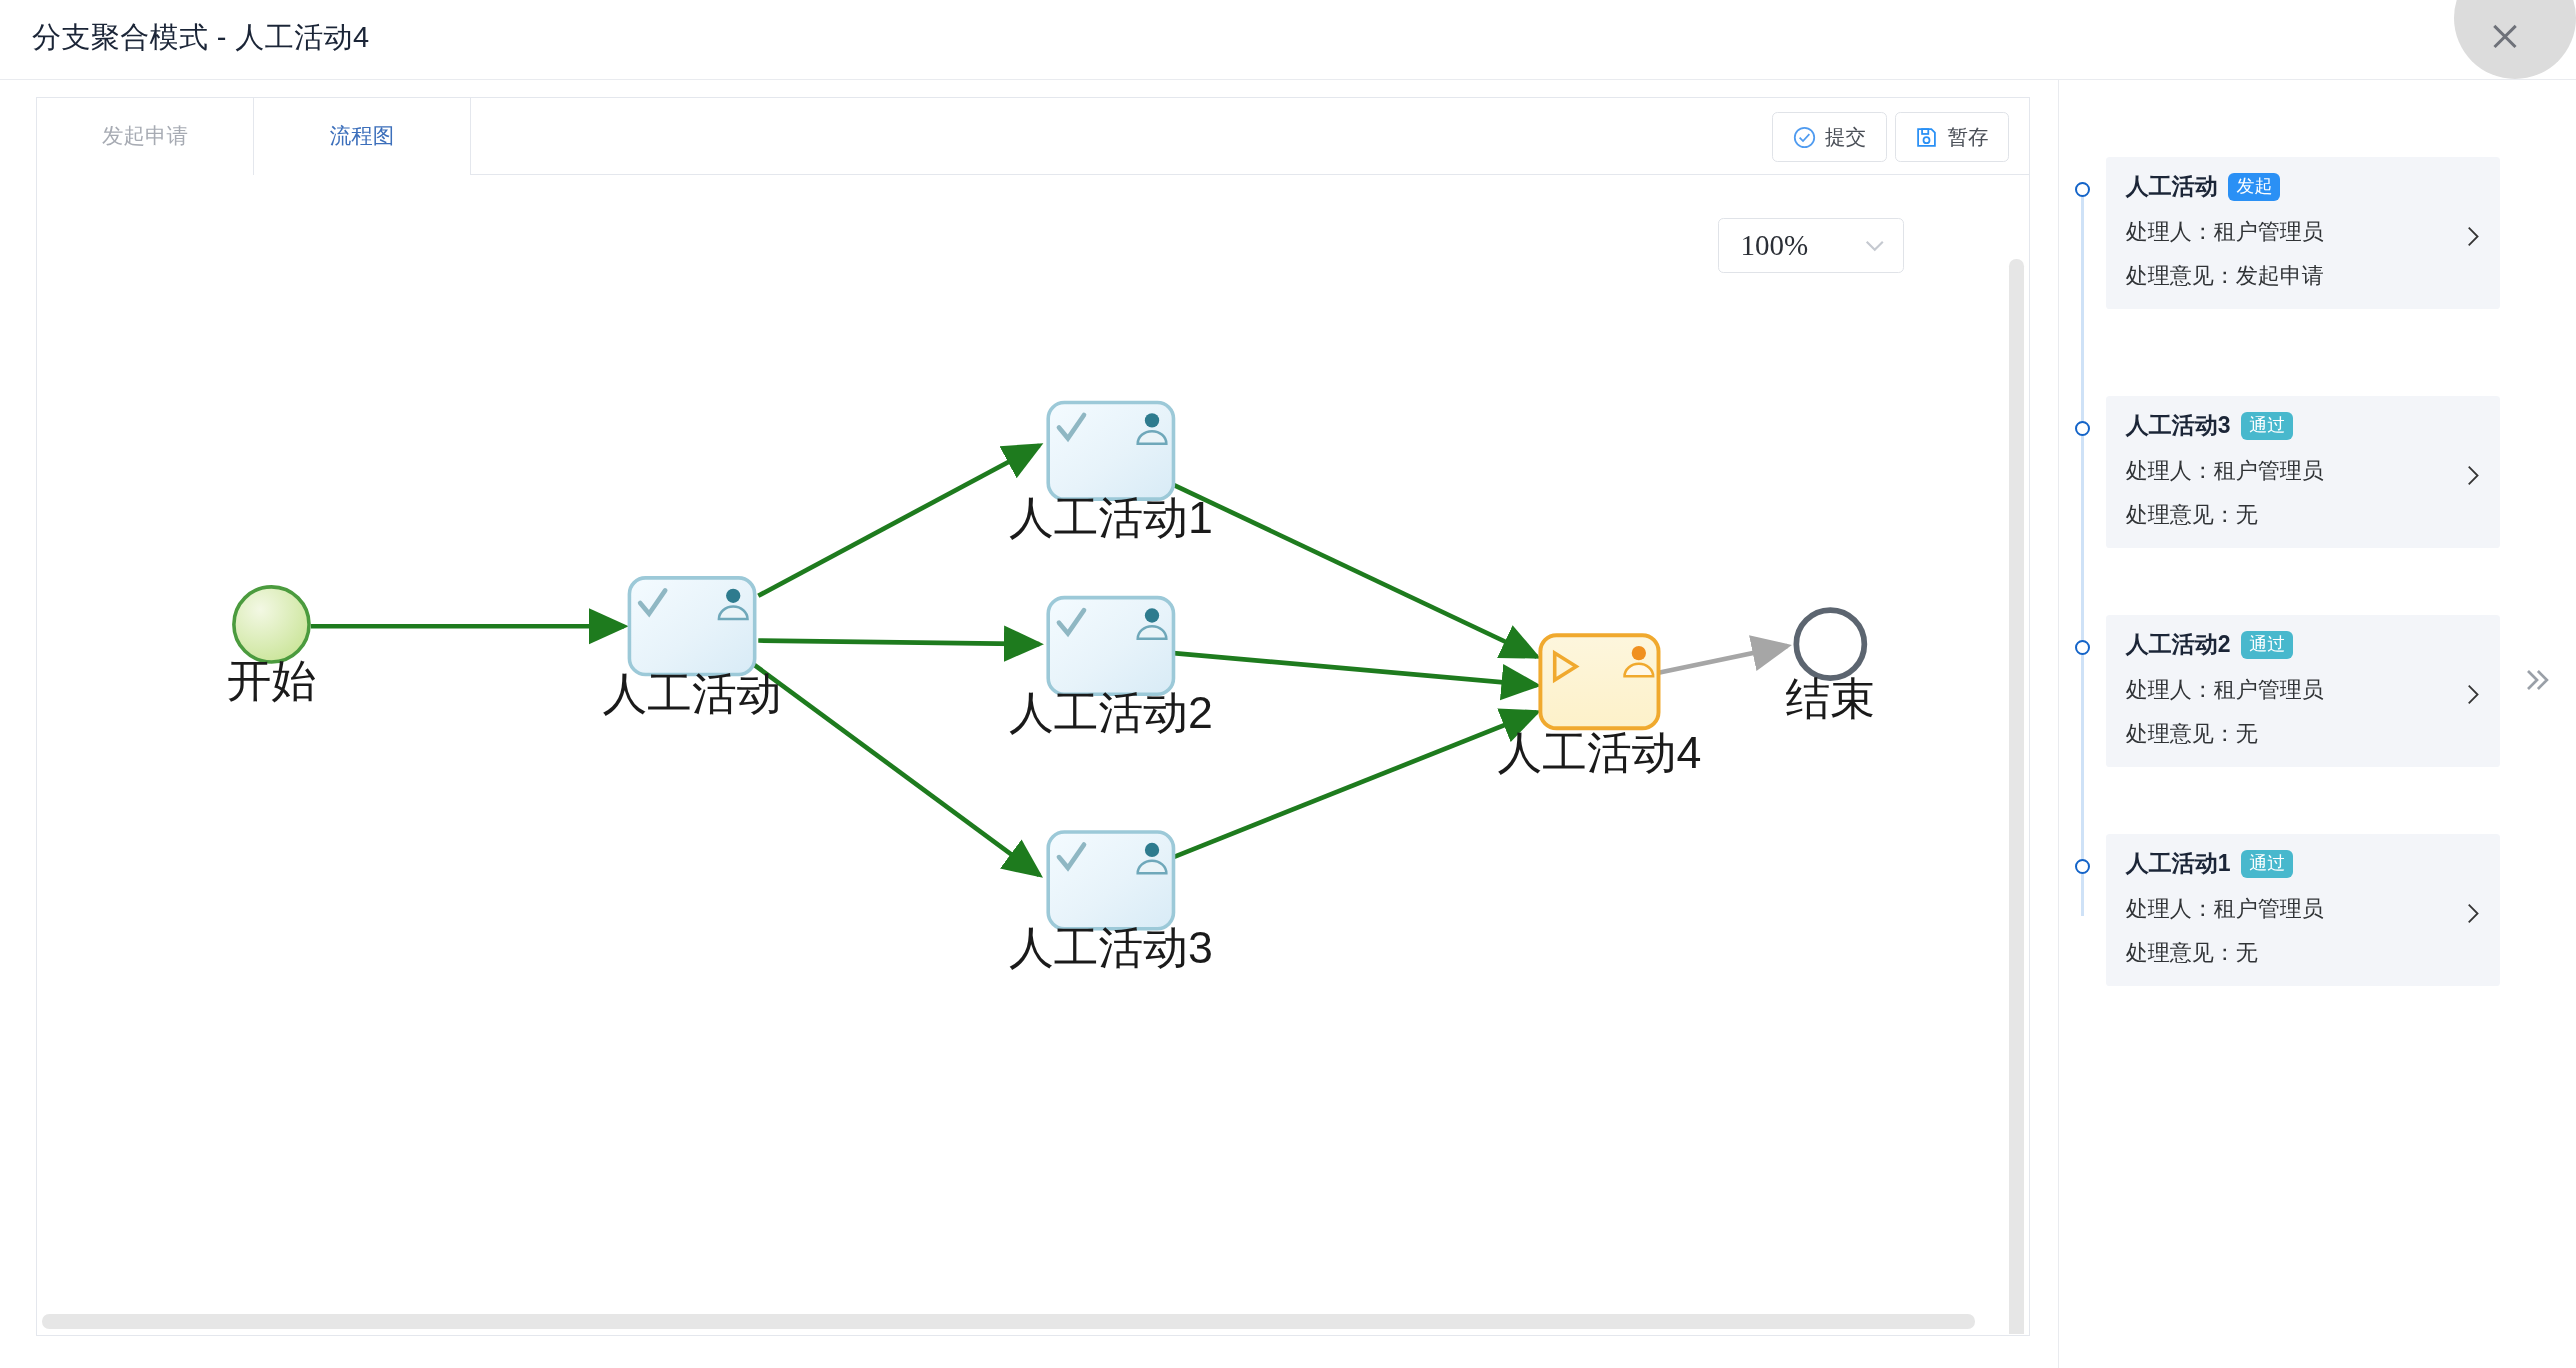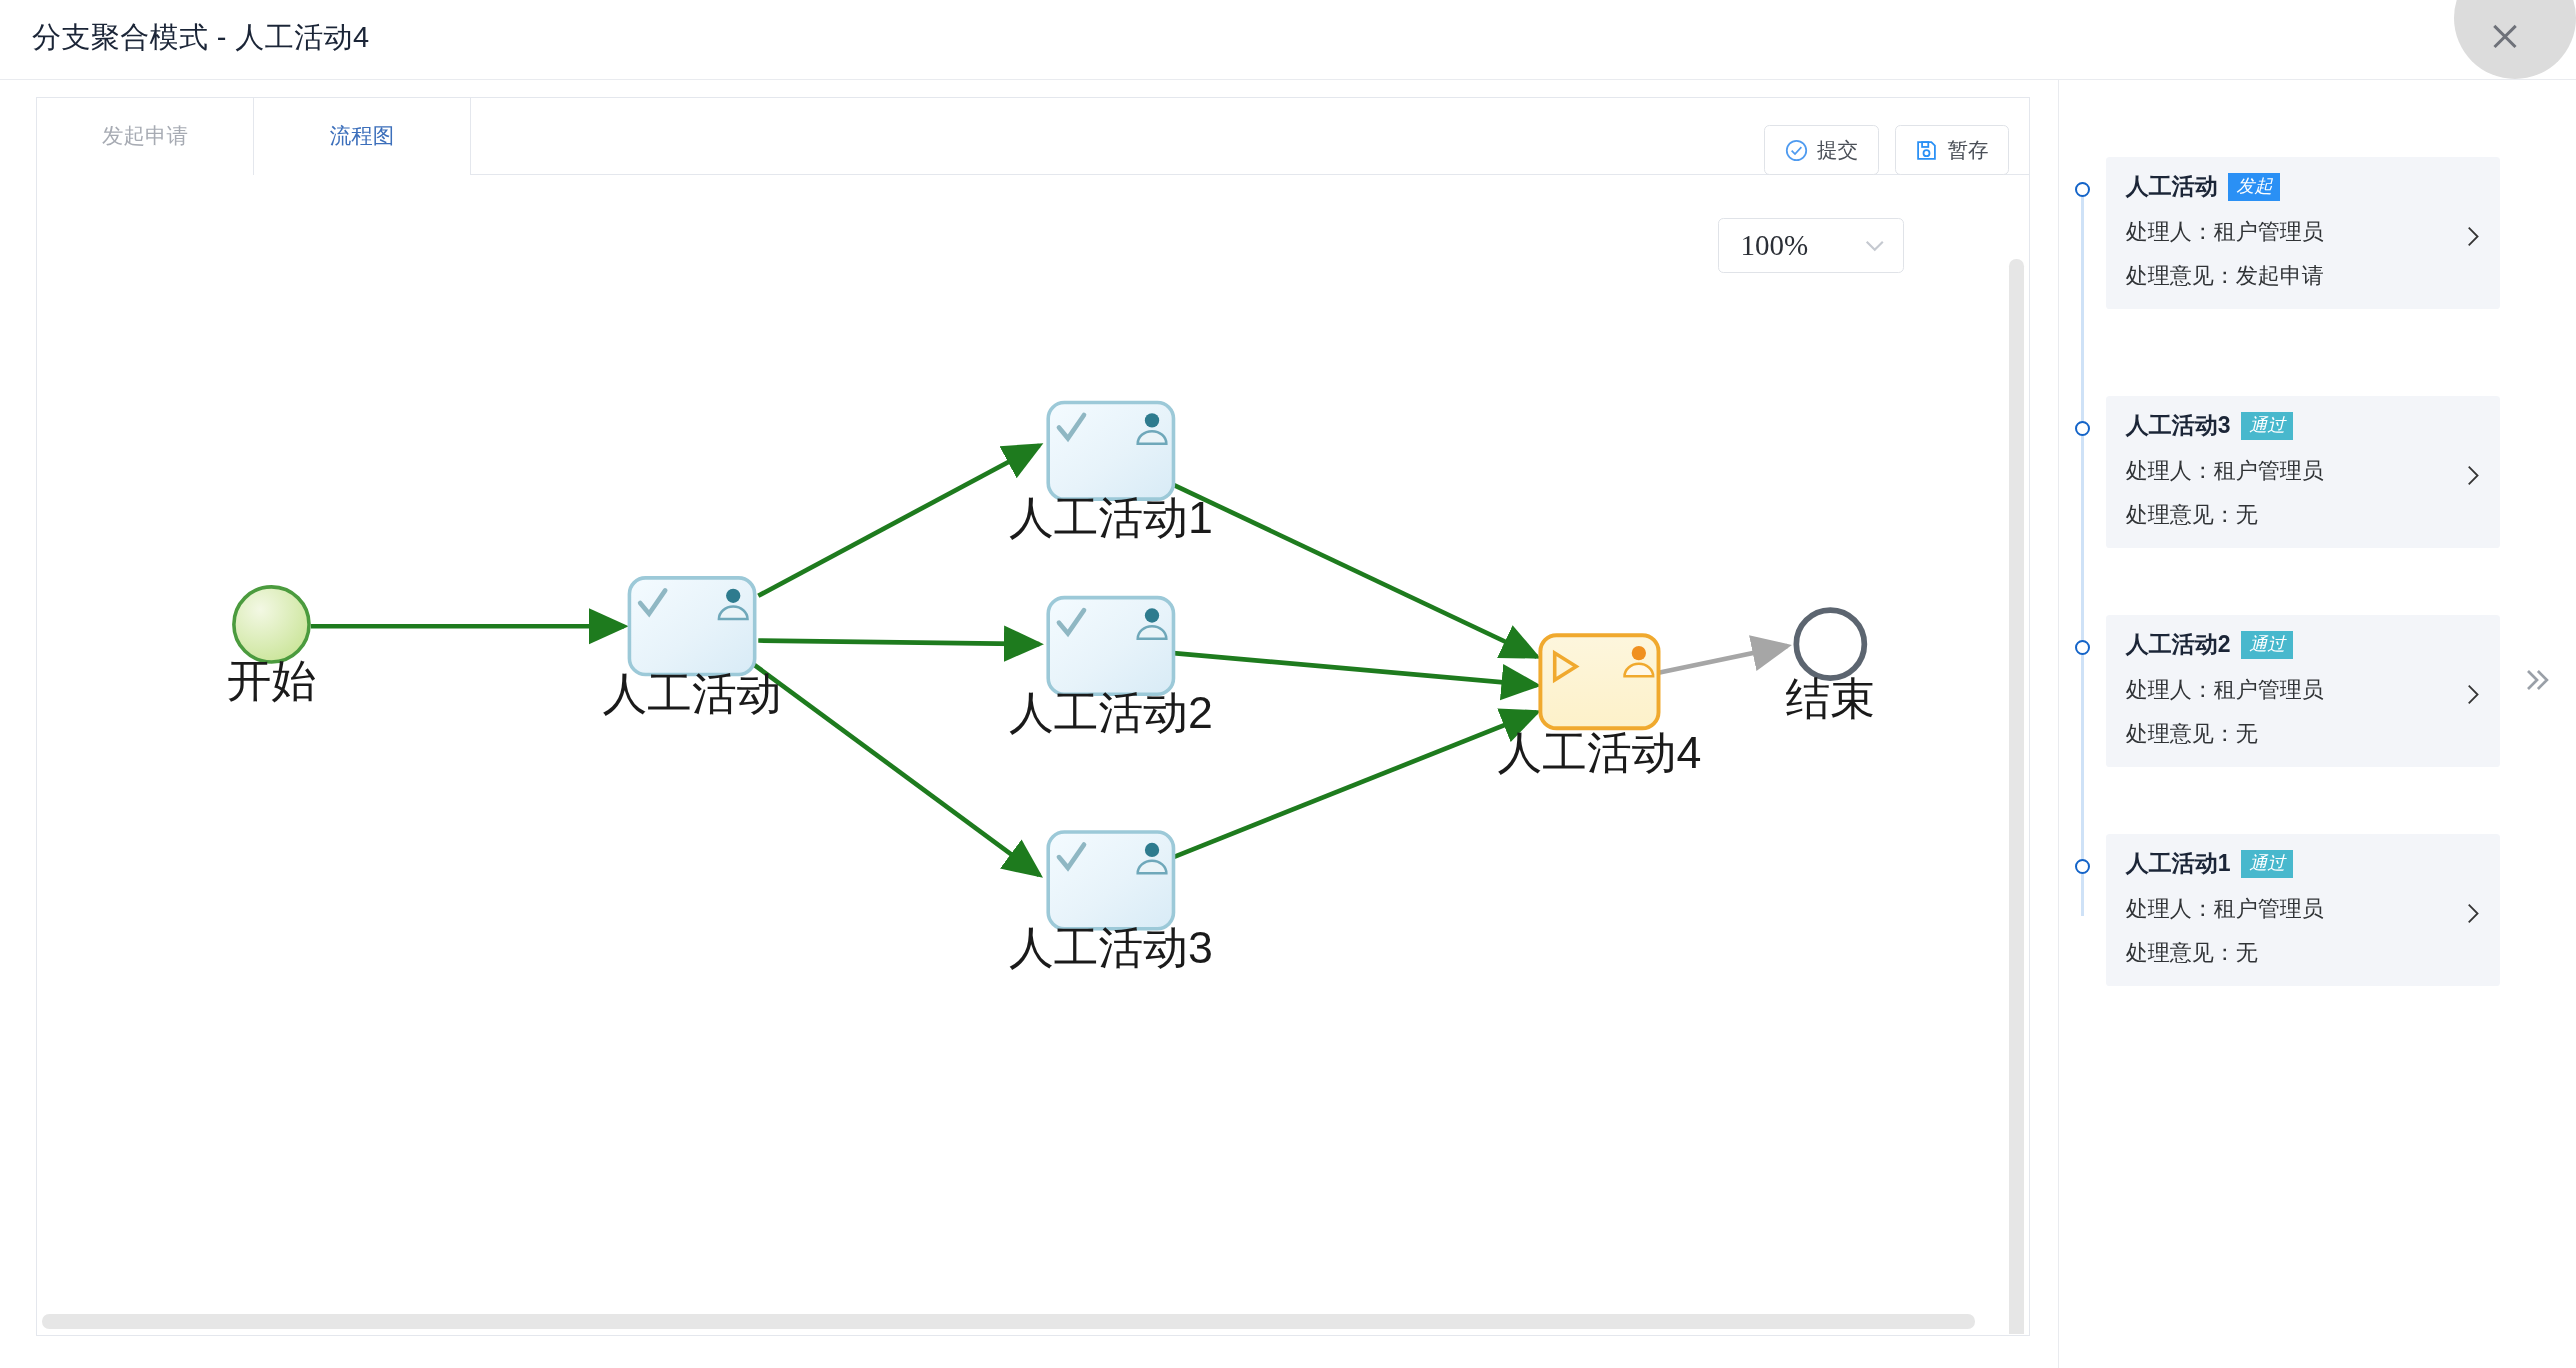--- a/index.html
+++ b/index.html
@@ -48,21 +48,21 @@
   }
   .tab {
     position: absolute; top: 0; height: 77px; line-height: 77px;
     text-align: center; font-size: 21.5px; cursor: pointer;
     border-right: 1.8px solid #e4e7ed; background: #fff;
   }
   .tab-1 { left: 0;   width: 217px; color: #a7abb3; }
   .tab-2 { left: 217px; width: 217px; color: #3c6fbb; }
   .tab-filler { position: absolute; left: 435px; top:0; width: 1557px; height:77px; }
 
-  .toolbtns { position: absolute; right: 19.7px; top: 14.3px; display: flex; gap: 16px; margin-top: 13px; }
+  .toolbtns { position: absolute; right: 19.7px; top: 14.3px; display: flex; gap: 8px; }
   .tbtn {
     display: flex; align-items: center; gap: 9px;
     height: 50px; padding: 0 19.7px;
     border: 1.8px solid #e0e3e8; border-radius: 5.4px; background: #fff;
     font-size: 20.6px; color: #4a4f57; cursor: pointer;
   }
   .tbtn svg { display: block; }
 
   
   .canvas {
@@ -135,22 +135,22 @@
     border: 2.7px solid #1464c8; border-radius: 50%; background: #fff;
   }
   .tl-card {
     position: absolute; left: 47px; width: 394px;
     background: #f3f5f9; border-radius: 3.6px; padding: 14.3px 19.7px 18px 19.7px;
     cursor: pointer;
   }
   .tl-card-head { display: flex; align-items: center; gap: 10.7px; }
   .tl-name { font-size: 23px; font-weight: bold; color: #1b2537; }
   .badge {
-    display: inline-block; padding: 1.8px 8px 3.6px 8px; border-radius: 0;
-    font-size: 18px; color: #fff; line-height: 1.25; font-style: italic;
+    display: inline-block; padding: 1.8px 8px 3.6px 8px; border-radius: 6px;
+    font-size: 18px; color: #fff; line-height: 1.25;
   }
   .badge-start { background: #2a90f5; }
   .badge-pass  { background: #48b8cd; }
   .tl-row { margin-top: 14.3px; font-size: 22px; color: #303336; }
   .tl-chev { position: absolute; right: 19.7px; top: 68px; }
 
   .collapse-handle {
     position: absolute; left: 2519px; top: 662px;
     width: 36px; height: 54px; cursor: pointer;
   }

